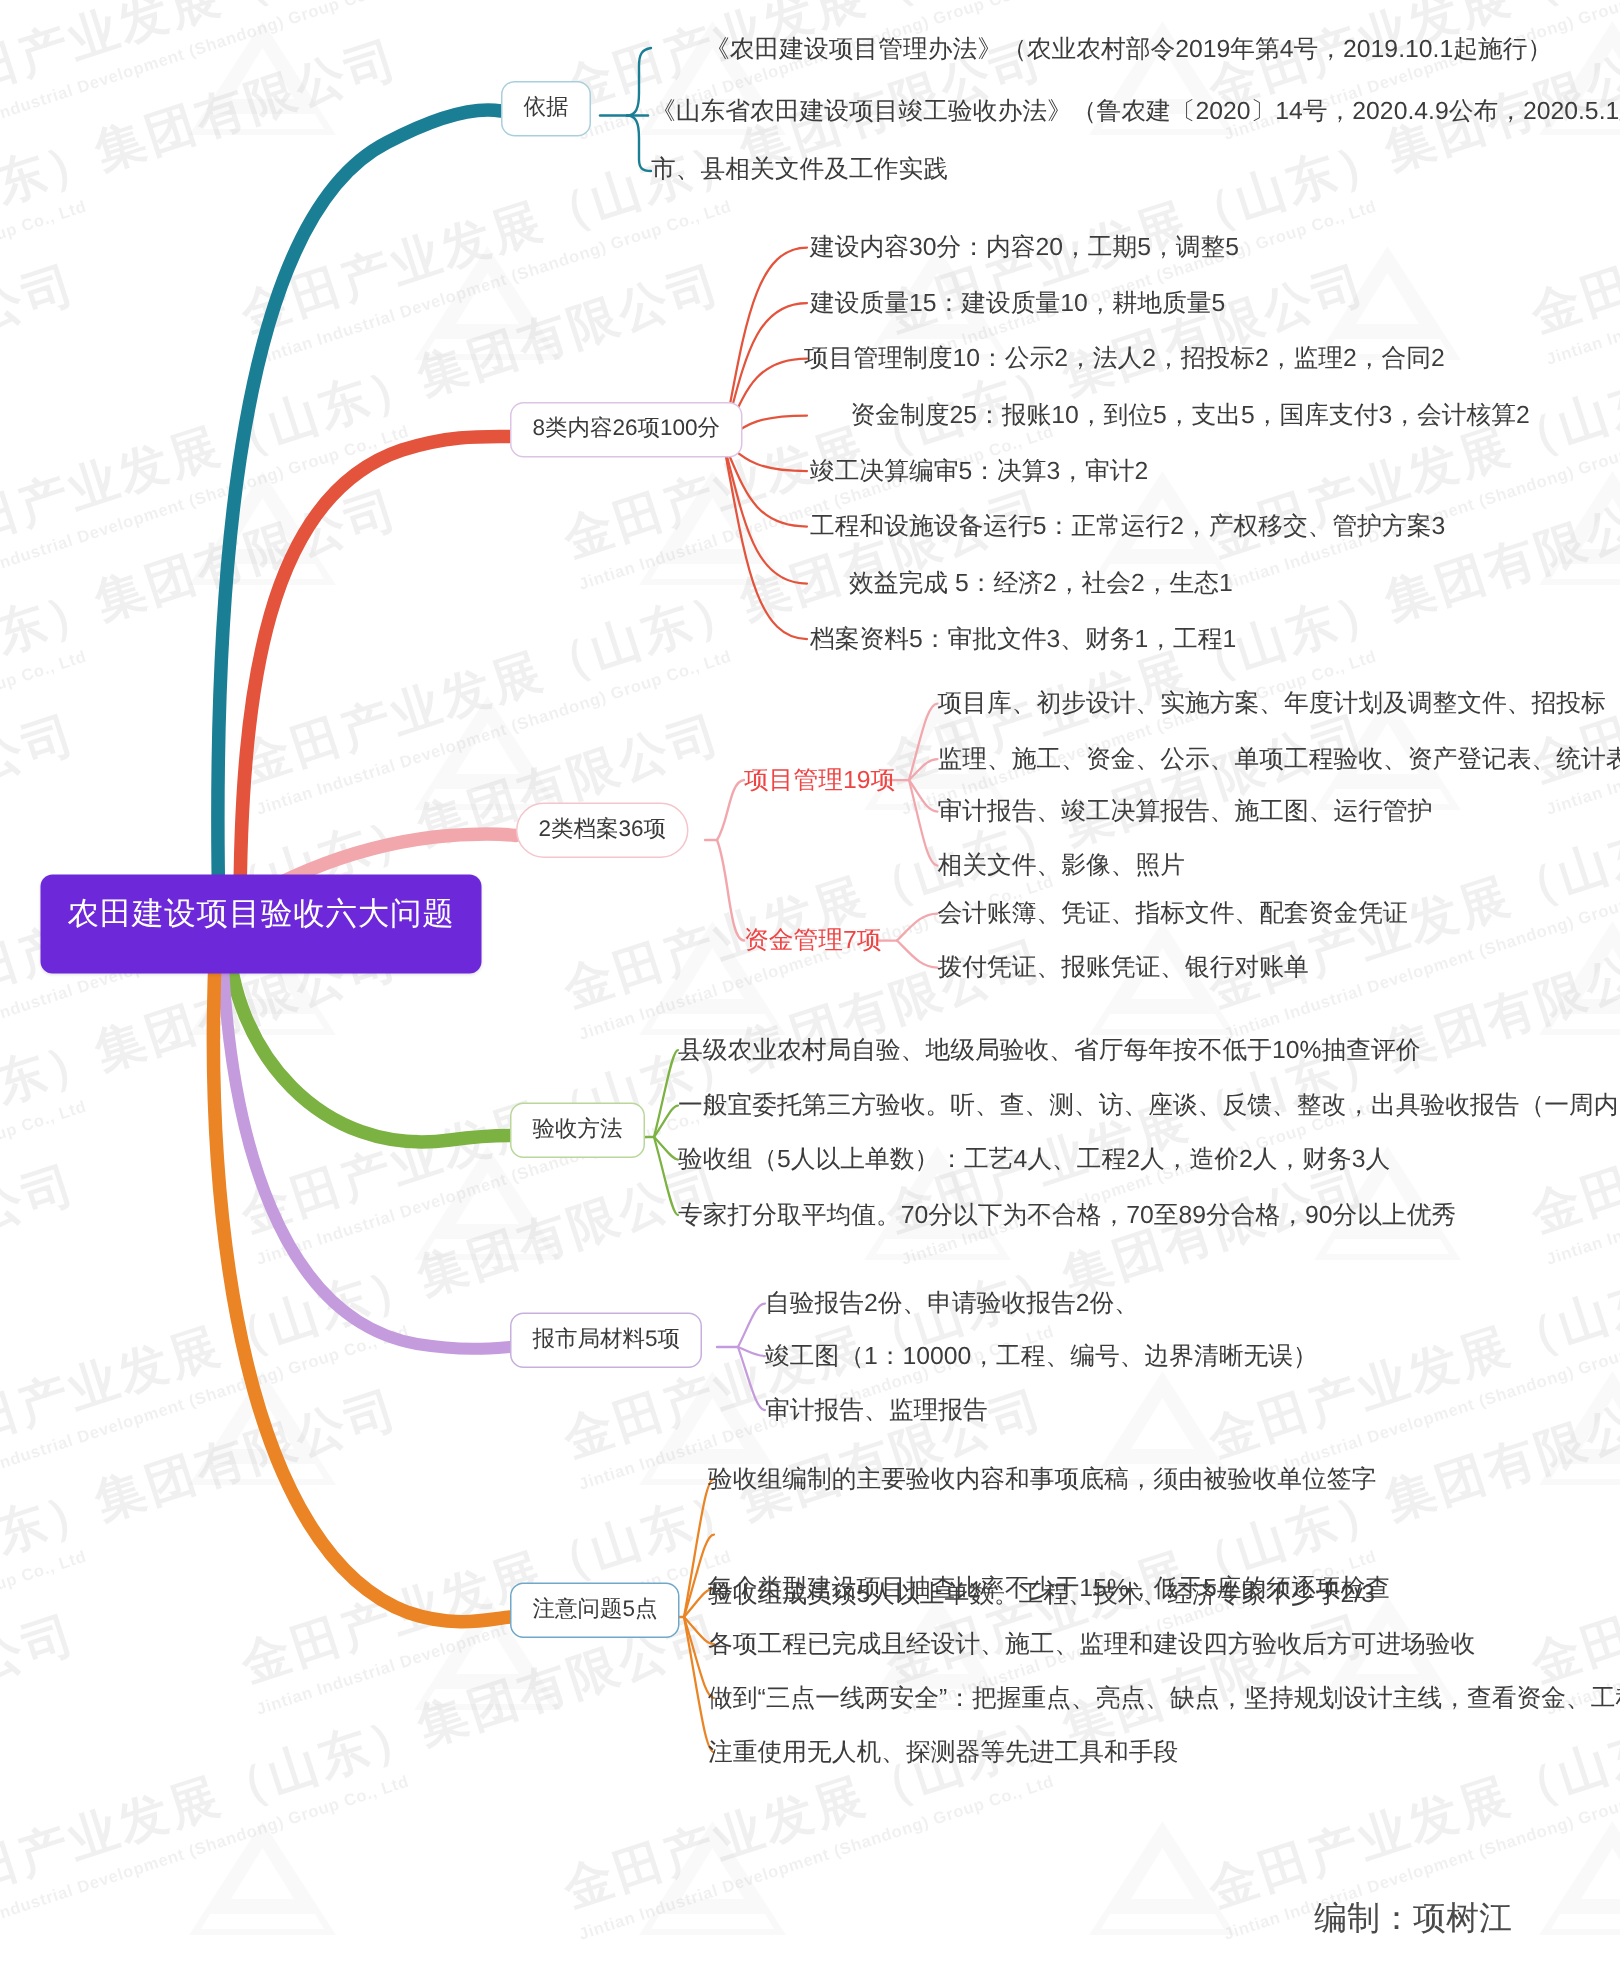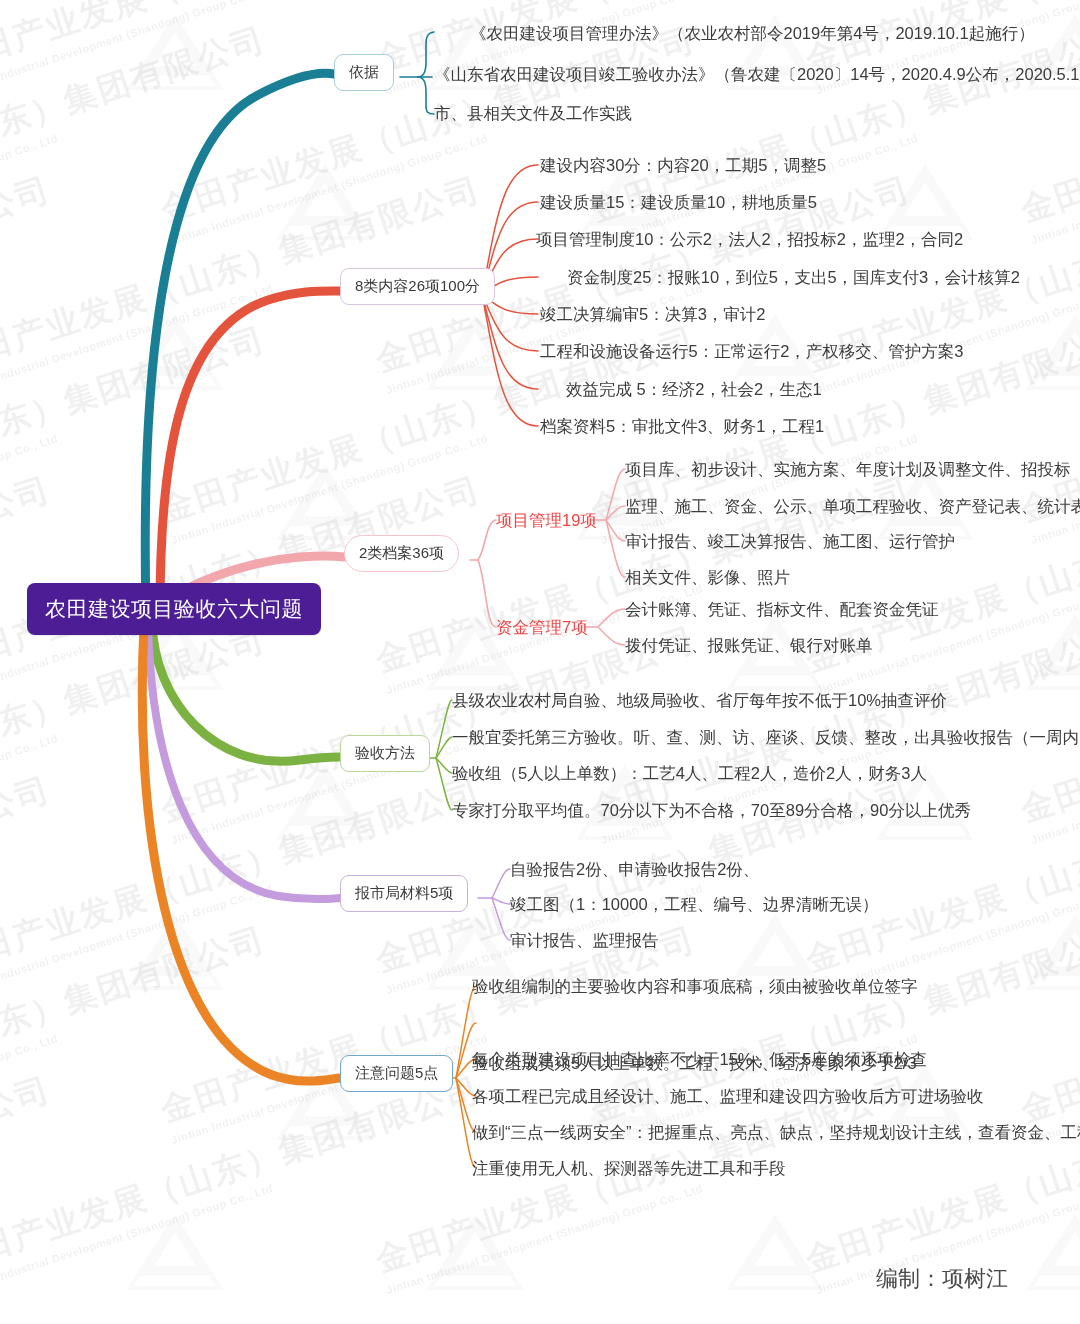--- a/index.html
+++ b/index.html
@@ -58,24 +58,24 @@
     padding: 9px 14px 11px 14px;
     font-size: 15px;
     line-height: 1;
     color: #3a3a3a;
     white-space: nowrap;
   }
   #center-node {
     position: absolute;
     z-index: 4;
     left: 27px; top: 583px;
-    background: #4c1d95;
+    background: #6d28d9;
     border: none;
     border-radius: 8px;
-    padding: 12px 18px 12px 18px;
+    padding: 12px 18px 26px 18px;
     color: #ffffff;
     font-size: 21px;
     letter-spacing: 0.5px;
     white-space: nowrap;
     box-shadow: 0 1px 2px rgba(0,0,0,0.10);
   }
   .leaf {
     position: absolute;
     z-index: 3;
     font-size: 16.5px;

